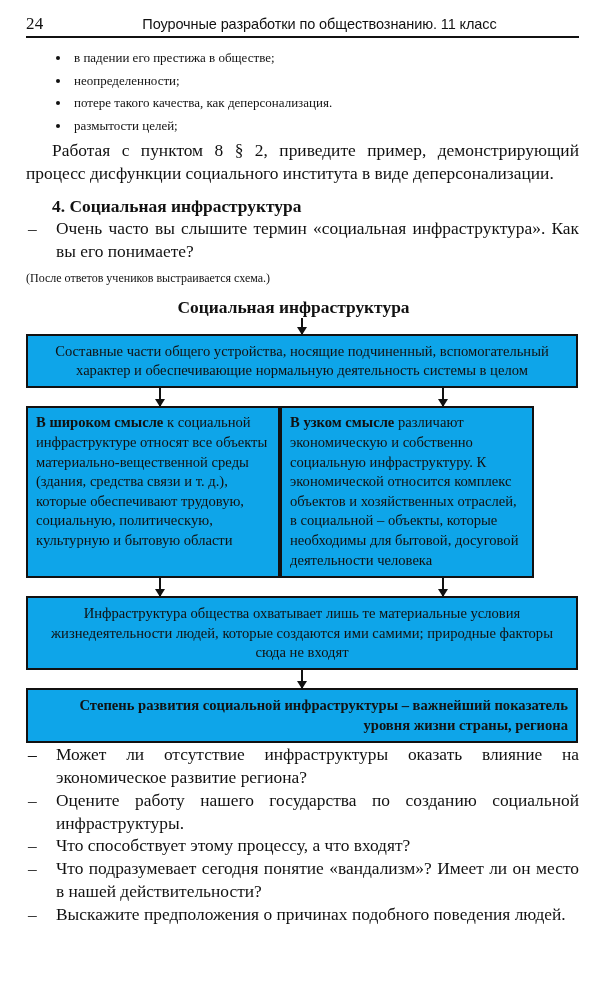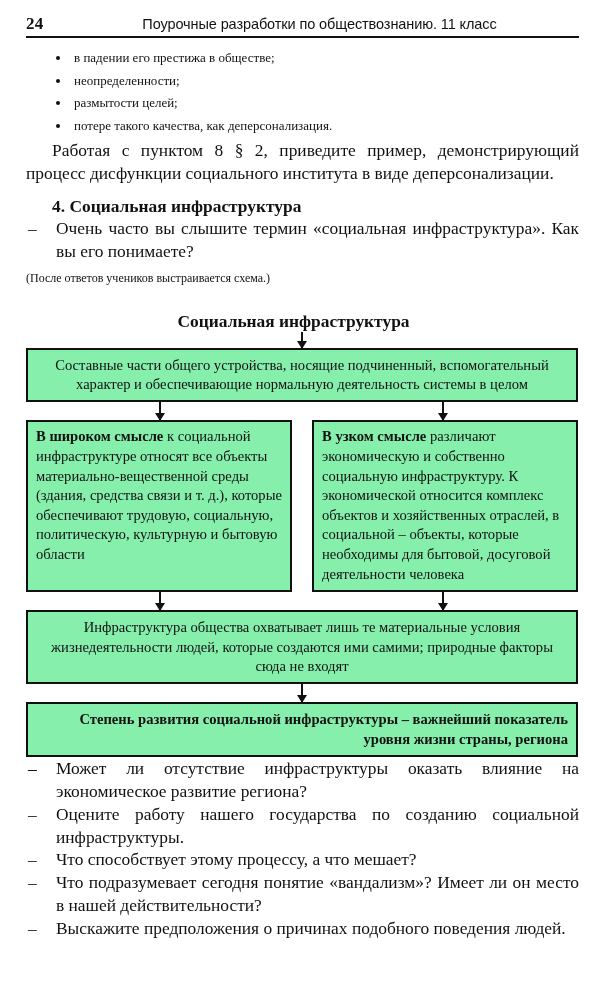--- a/index.html
+++ b/index.html
@@ -28,21 +28,21 @@
   
   .runhead {
     position: relative;
     display: flex;
     align-items: baseline;
     height: 34px;
     padding-top: 14px;
     box-sizing: border-box;
   }
   .runhead-page-number {
-    font-weight: bold;
+    font-weight: normal;
     font-size: 17px;
     letter-spacing: 0.2px;
     width: 56px;
     flex: 0 0 56px;
   }
   .runhead-title {
     flex: 1 1 auto;
     text-align: center;
     font-family: "Liberation Sans", "DejaVu Sans", sans-serif;
     font-size: 14.5px;
@@ -113,47 +113,47 @@
   }
 
   .after-answers {
     margin-top: 4px;
     font-size: 12px;
     line-height: 22.8px;
   }
 
   
   .diagram {
-    margin-top: 20px;
+    margin-top: 6px;
   }
   .diagram-title {
     text-align: center;
     font-weight: bold;
     font-size: 17.4px;
     line-height: 22px;
     padding-right: 18px;
   }
 
   .dbox {
     border: 2px solid #111111;
     box-sizing: border-box;
     text-align: center;
     font-size: 14.6px;
     line-height: 19.4px;
     padding: 6px 8px;
-    background: #86efac;
+    background: #0ea5e9;
   }
   .dbox.wide { width: 552px; }
 
   .dbox p { margin: 0; }
 
   .cols {
     display: flex;
     justify-content: space-between;
-    width: 552px;
+    width: 508px;
   }
   .dbox.col {
     width: 266px;
     text-align: left;
     padding: 5px 7px 6px 8px;
     line-height: 19.6px;
     font-size: 14.6px;
   }
   .dbox.col.right { text-align: left; }
   .lead-bold { font-weight: bold; }
@@ -209,25 +209,25 @@
     <li>
       <span class="bullet-dot"></span>
       <span>в падении его престижа в обществе;</span>
     </li>
     <li>
       <span class="bullet-dot"></span>
       <span>неопределенности;</span>
     </li>
     <li>
       <span class="bullet-dot"></span>
+      <span>потере такого качества, как деперсонализация.</span>
+    </li>
+    <li>
+      <span class="bullet-dot"></span>
       <span>размытости целей;</span>
-    </li>
-    <li>
-      <span class="bullet-dot"></span>
-      <span>потере такого качества, как деперсонализация.</span>
     </li>
   </ul>
 
   <p class="para" style="margin-top:2px;">Работая с пунктом 8 § 2, приведите пример, демонстрирующий процесс дисфункции социального института в виде деперсонализации.</p>
 
   <h3 class="section-heading">4. Социальная инфраструктура</h3>
 
   <ul class="dashes" style="margin-top:0;">
     <li>
       <span class="dash-mark">–</span>
@@ -289,21 +289,21 @@
     <li class="q-justify">
       <span class="dash-mark">–</span>
       <span>Может ли отсутствие инфраструктуры оказать влияние на экономическое развитие региона?</span>
     </li>
     <li>
       <span class="dash-mark">–</span>
       <span>Оцените работу нашего государства по созданию социальной инфраструктуры.</span>
     </li>
     <li>
       <span class="dash-mark">–</span>
-      <span>Что способствует этому процессу, а что мешает?</span>
+      <span>Что способствует этому процессу, а что входят?</span>
     </li>
     <li>
       <span class="dash-mark">–</span>
       <span>Что подразумевает сегодня понятие «вандализм»? Имеет ли он место в нашей действительности?</span>
     </li>
     <li>
       <span class="dash-mark">–</span>
       <span>Выскажите предположения о причинах подобного поведения людей.</span>
     </li>
   </ul>

